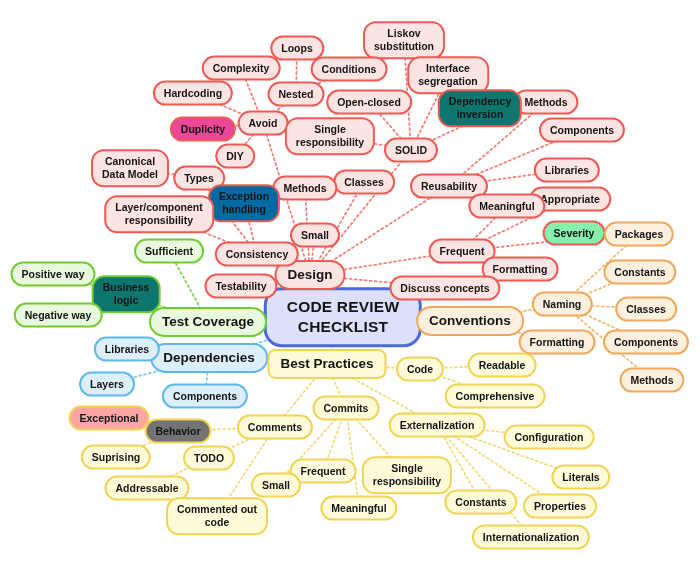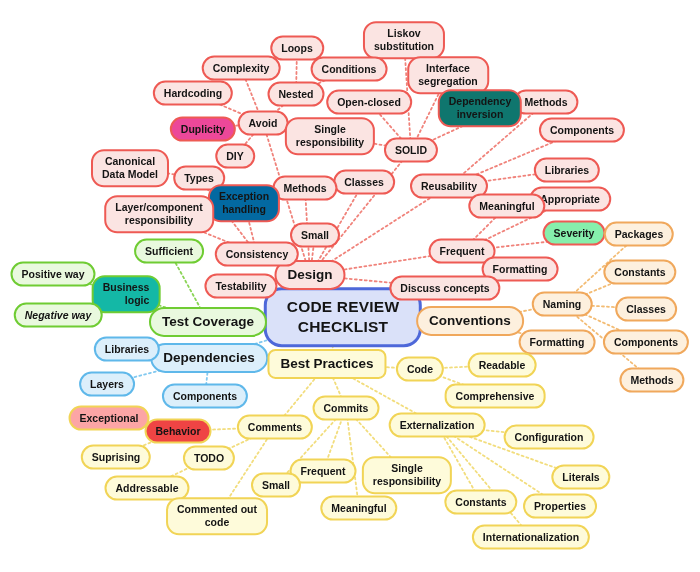--- a/index.html
+++ b/index.html
@@ -136,44 +136,44 @@
       <div class="node t-leaf" style="left: 315px; top: 235px; border-color: rgb(238, 90, 84); background: rgb(251, 228, 226);">Small</div>
       <div class="node t-leaf" style="left: 574px; top: 233px; border-color: rgb(238, 90, 84); background: #86efac;">Severity</div>
       <div class="node t-leaf" style="left: 462px; top: 251px; border-color: rgb(238, 90, 84); background: rgb(251, 228, 226);">Frequent</div>
       <div class="node t-leaf" style="left: 257px; top: 254px; border-color: rgb(238, 90, 84); background: rgb(251, 228, 226);">Consistency</div>
       <div class="node t-leaf" style="left: 520px; top: 269px; border-color: rgb(238, 90, 84); background: rgb(251, 228, 226);">Formatting</div>
       <div class="node t-leaf" style="left: 241px; top: 286px; border-color: rgb(238, 90, 84); background: rgb(251, 228, 226);">Testability</div>
       <div class="node t-leaf" style="left: 445px; top: 288px; border-color: rgb(238, 90, 84); background: rgb(251, 228, 226);">Discuss concepts</div>
       <div class="node t-branch" style="left: 208px; top: 322px; border-color: rgb(111, 204, 51); background: rgb(233, 249, 222);">Test Coverage</div>
       <div class="node t-leaf" style="left: 169px; top: 251px; border-color: rgb(111, 204, 51); background: rgb(233, 249, 222);">Sufficient</div>
       <div class="node t-leaf" style="left: 53px; top: 274px; border-color: rgb(111, 204, 51); background: rgb(233, 249, 222);">Positive way</div>
-      <div class="node t-leaf" style="left: 126px; top: 294px; border-color: rgb(111, 204, 51); background: #14b8a6; text-align: right;">Business
+      <div class="node t-leaf" style="left: 126px; top: 294px; border-color: rgb(111, 204, 51); background: #0f766e;">Business
 logic</div>
-      <div class="node t-leaf" style="left: 58px; top: 315px; border-color: rgb(111, 204, 51); background: rgb(233, 249, 222); font-style: italic;">Negative way</div>
+      <div class="node t-leaf" style="left: 58px; top: 315px; border-color: rgb(111, 204, 51); background: rgb(233, 249, 222);">Negative way</div>
       <div class="node t-branch" style="left: 209px; top: 358px; border-color: rgb(95, 184, 234); background: rgb(220, 239, 251);">Dependencies</div>
       <div class="node t-leaf" style="left: 127px; top: 349px; border-color: rgb(95, 184, 234); background: rgb(220, 239, 251);">Libraries</div>
       <div class="node t-leaf" style="left: 107px; top: 384px; border-color: rgb(95, 184, 234); background: rgb(220, 239, 251);">Layers</div>
       <div class="node t-leaf" style="left: 205px; top: 396px; border-color: rgb(95, 184, 234); background: rgb(220, 239, 251);">Components</div>
       <div class="node t-branch" style="left: 470px; top: 321px; border-color: rgb(240, 168, 92); background: rgb(253, 240, 222);">Conventions</div>
       <div class="node t-leaf" style="left: 639px; top: 234px; border-color: rgb(240, 168, 92); background: rgb(253, 240, 222);">Packages</div>
       <div class="node t-leaf" style="left: 640px; top: 272px; border-color: rgb(240, 168, 92); background: rgb(253, 240, 222);">Constants</div>
       <div class="node t-leaf" style="left: 562px; top: 304px; border-color: rgb(240, 168, 92); background: rgb(253, 240, 222);">Naming</div>
       <div class="node t-leaf" style="left: 646px; top: 309px; border-color: rgb(240, 168, 92); background: rgb(253, 240, 222);">Classes</div>
       <div class="node t-leaf" style="left: 557px; top: 342px; border-color: rgb(240, 168, 92); background: rgb(253, 240, 222);">Formatting</div>
       <div class="node t-leaf" style="left: 646px; top: 342px; border-color: rgb(240, 168, 92); background: rgb(253, 240, 222);">Components</div>
       <div class="node t-leaf" style="left: 652px; top: 380px; border-color: rgb(240, 168, 92); background: rgb(253, 240, 222);">Methods</div>
       <div class="node t-branch" style="left: 327px; top: 364px; border-color: rgb(241, 212, 86); background: rgb(254, 251, 218); border-radius: 8px;">Best Practices</div>
       <div class="node t-leaf" style="left: 502px; top: 365px; border-color: rgb(241, 212, 86); background: rgb(254, 251, 218);">Readable</div>
       <div class="node t-leaf" style="left: 420px; top: 369px; border-color: rgb(241, 212, 86); background: rgb(254, 251, 218);">Code</div>
-      <div class="node t-leaf" style="left: 495px; top: 396px; border-color: rgb(241, 212, 86); background: rgb(254, 251, 218); border-radius: 11px;">Comprehensive</div>
+      <div class="node t-leaf" style="left: 495px; top: 396px; border-color: rgb(241, 212, 86); background: rgb(254, 251, 218);">Comprehensive</div>
       <div class="node t-leaf" style="left: 346px; top: 408px; border-color: rgb(241, 212, 86); background: rgb(254, 251, 218);">Commits</div>
       <div class="node t-leaf" style="left: 109px; top: 418px; border-color: rgb(241, 212, 86); background: #fca5a5;">Exceptional</div>
       <div class="node t-leaf" style="left: 437px; top: 425px; border-color: rgb(241, 212, 86); background: rgb(254, 251, 218);">Externalization</div>
       <div class="node t-leaf" style="left: 275px; top: 427px; border-color: rgb(241, 212, 86); background: rgb(254, 251, 218);">Comments</div>
-      <div class="node t-leaf" style="left: 178px; top: 431px; border-color: rgb(241, 212, 86); background: #ef4444;">Behavior</div>
+      <div class="node t-leaf" style="left: 178px; top: 431px; border-color: rgb(241, 212, 86); background: #737373;">Behavior</div>
       <div class="node t-leaf" style="left: 549px; top: 437px; border-color: rgb(241, 212, 86); background: rgb(254, 251, 218);">Configuration</div>
       <div class="node t-leaf" style="left: 116px; top: 457px; border-color: rgb(241, 212, 86); background: rgb(254, 251, 218);">Suprising</div>
       <div class="node t-leaf" style="left: 209px; top: 458px; border-color: rgb(241, 212, 86); background: rgb(254, 251, 218);">TODO</div>
       <div class="node t-leaf" style="left: 323px; top: 471px; border-color: rgb(241, 212, 86); background: rgb(254, 251, 218);">Frequent</div>
       <div class="node t-leaf" style="left: 407px; top: 475px; border-color: rgb(241, 212, 86); background: rgb(254, 251, 218);">Single
 responsibility</div>
       <div class="node t-leaf" style="left: 581px; top: 477px; border-color: rgb(241, 212, 86); background: rgb(254, 251, 218);">Literals</div>
       <div class="node t-leaf" style="left: 276px; top: 485px; border-color: rgb(241, 212, 86); background: rgb(254, 251, 218);">Small</div>
       <div class="node t-leaf" style="left: 147px; top: 488px; border-color: rgb(241, 212, 86); background: rgb(254, 251, 218);">Addressable</div>
       <div class="node t-leaf" style="left: 481px; top: 502px; border-color: rgb(241, 212, 86); background: rgb(254, 251, 218);">Constants</div>

